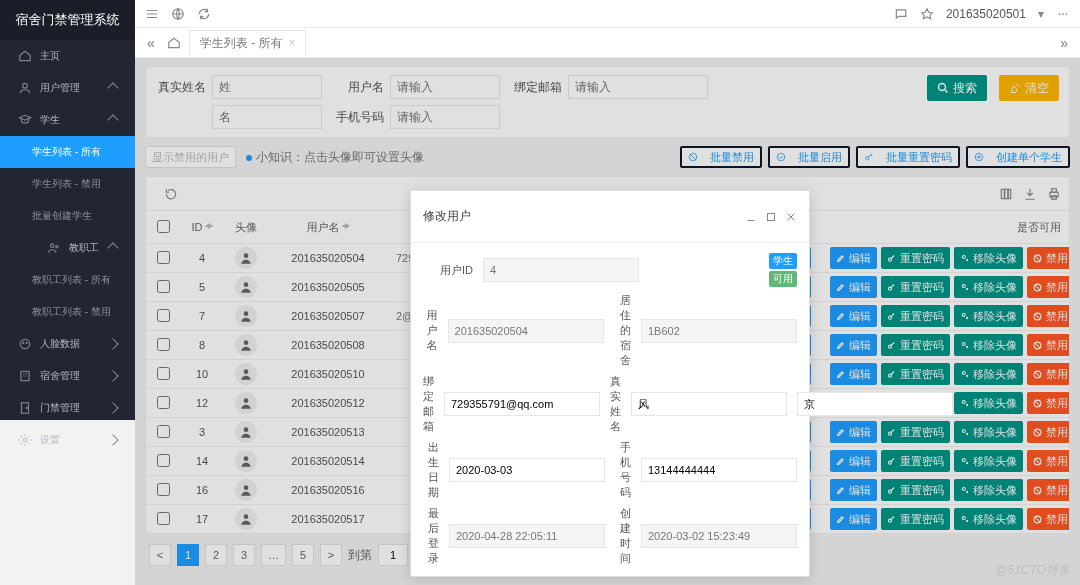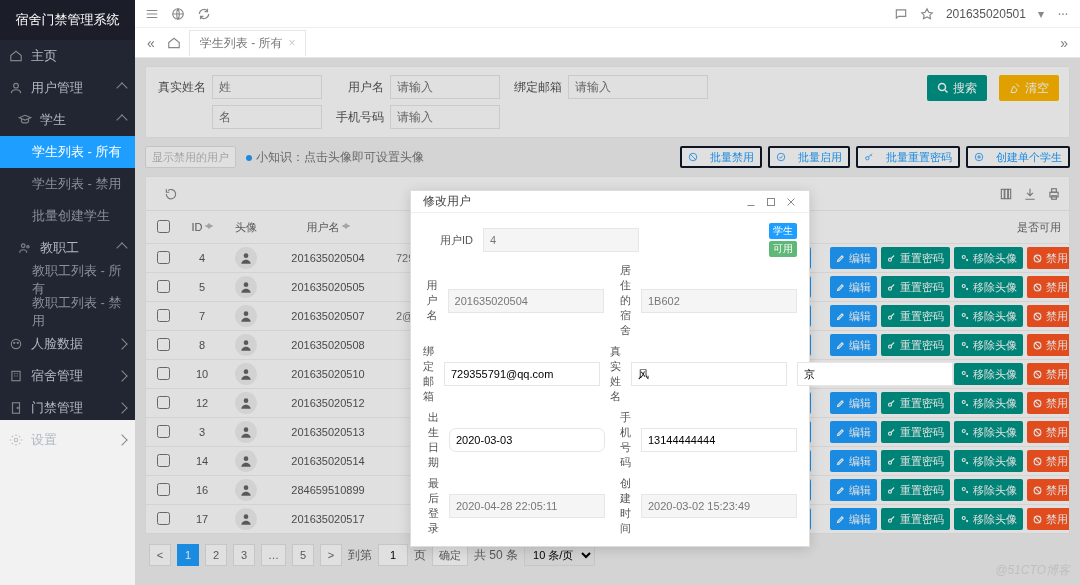--- a/index.html
+++ b/index.html
@@ -1,21 +1,21 @@
 <!DOCTYPE html>
 <html><head>
 <meta charset="utf-8">
 <style>
 * { box-sizing: border-box; margin: 0; padding: 0; }
 body { font-family: "Microsoft YaHei","PingFang SC",sans-serif; font-size: 12px; color: #333; background: #f2f2f2; width: 1080px; height: 585px; overflow: hidden; position: relative; }
 
 
 .sidebar { position: absolute; left: 0; top: 0; width: 135px; height: 420px; background: #222632; color: #b2b7c0; }
 .logo { height: 40px; line-height: 40px; text-align: center; color: #fff; font-size: 13px; background: #1b1e28; }
-.nav-item { display: flex; align-items: center; height: 32px; padding: 0 9px; cursor: pointer; font-size: 13px; }
+.nav-item { display: flex; align-items: center; height: 32px; padding: 0 18px; cursor: pointer; font-size: 10px; }
 .nav-item .ic { width: 14px; height: 14px; margin-right: 8px; opacity: .7; }
 .nav-item .arr { margin-left: auto; width: 8px; height: 8px; border-right:1px solid #888; border-bottom:1px solid #888; transform: rotate(45deg); }
 .nav-item.open .arr { transform: rotate(-135deg); }
 .nav-sub { display: block; }
 .nav-sub .nav-item { padding-left: 32px; color: #8a8f9a; }
 .nav-sub .nav-item.active { background: #1E9FFF; color: #fff; }
 
 
 .topbar { position: absolute; left: 135px; right: 0; top: 0; height: 28px; background: #fff; border-bottom: 1px solid #eee; display: flex; align-items: center; padding: 0 10px; gap: 12px; color: #777; }
 .topbar .sp { flex: 1; }
@@ -74,21 +74,21 @@
 .pg-btn { border: 1px solid #e2e2e2; background: #fff; min-width: 22px; height: 22px; line-height: 20px; text-align: center; padding: 0 6px; color: #666; cursor: pointer; font-size:11px; }
 .pg-btn.active { background: #1E9FFF; color: #fff; border-color: #1E9FFF; }
 .pg-input { border: 1px solid #e2e2e2; width: 30px; height: 22px; text-align: center; font-size: 11px;}
 .pg-select { border: 1px solid #e2e2e2; height: 22px; padding: 0 4px; font-size:11px; }
 
 
 .dim { position: absolute; left: 135px; right:0; top:58px; bottom:0; background: rgba(0,0,0,0.12); }
 
 
 .dlg { position: absolute; left: 410px; top: 190px; width: 400px; background: #fff; border: 1px solid #ddd; box-shadow: 0 2px 12px rgba(0,0,0,.15); }
-.dlg-head { height: 22px; display: flex; align-items: center; padding: 0 12px; border-bottom: 1px solid #eee; font-size: 12px; color: #444; }
+.dlg-head { height: 52px; display: flex; align-items: center; padding: 0 12px; border-bottom: 1px solid #eee; font-size: 12px; color: #444; }
 .dlg-head .sp { flex: 1; }
 .dlg-head .i { width: 12px; height: 12px; margin-left: 8px; color: #888; cursor: pointer; }
 .dlg-body { padding: 10px 12px; display: flex; flex-direction: column; gap: 6px; }
 .frow { display: flex; align-items: center; gap: 10px; }
 .flbl { width: 50px; text-align: right; font-size: 11px; color: #555; }
 .fval { border: 1px solid #e6e6e6; height: 24px; padding: 0 6px; font-size: 11px; flex: 1; background:#fff; }
 .fval.disabled { background: #f5f5f5; color: #777; }
 .badge { background: #1E9FFF; color: #fff; font-size: 10px; line-height: 12px; padding: 2px 4px; border-radius: 2px; text-align:center;}
 .req { color: #ff5722; margin-left: 2px;}
 .radio { width: 12px; height: 12px; border: 1px solid #bbb; border-radius: 50%; display: inline-block; position: relative; margin-right:4px; }
@@ -128,21 +128,21 @@
     <div class="nav-item active">
         <span>学生列表 - 所有</span>
       </div>
     <div class="nav-item">
         <span>学生列表 - 禁用</span>
       </div>
     <div class="nav-item">
         <span>批量创建学生</span>
       </div>
   </div>
-  <div class="nav-item open" style="padding-left:18px;">
+  <div class="nav-item open" style="padding-left:18px;margin-left:29px;">
     <svg class="ic" viewBox="0 0 24 24" fill="none" stroke="#aaa" stroke-width="2">
         <circle cx="9" cy="8" r="3"></circle>
         <circle cx="17" cy="10" r="2"></circle>
         <path d="M3 20c0-3 3-5 6-5s6 2 6 5"></path>
       </svg>
     <span>教职工</span>
     <span class="arr"></span>
   </div>
   <div class="nav-sub">
     <div class="nav-item">
@@ -597,21 +597,21 @@
           <div class="td ck"><input type="checkbox" style=""></div>
           <div class="td cid">16</div>
           <div class="td avatar">
             <div class="avatar-circle">
               <svg width="14" height="14" viewBox="0 0 24 24">
                 <circle cx="12" cy="8" r="4"></circle>
                 <path d="M4 22c0-4 4-7 8-7s8 3 8 7z"></path>
               </svg>
             </div>
           </div>
-          <div class="td uname">284659510899</div>
+          <div class="td uname">201635020516</div>
           <div class="td gap" style="text-align:right;padding-right:70px;color:#777">学生</div>
           <div class="td avail"><span class="btn mini blue">启用</span></div>
           <div class="td actions">
             <span class="btn mini blue"><svg width="9" height="9" viewBox="0 0 24 24" fill="none" stroke="#fff" stroke-width="3">
                 <path d="M4 20l4-1 11-11-3-3L5 16z"></path>
               </svg>编辑</span>
             <span class="btn mini teal"><svg width="9" height="9" viewBox="0 0 24 24" fill="none" stroke="#fff" stroke-width="3">
                 <circle cx="8" cy="15" r="4"></circle>
                 <path d="M11 12l8-8"></path>
               </svg>重置密码</span>
@@ -712,21 +712,21 @@
     </div>
     <div class="frow">
       <span class="flbl">绑定邮箱</span>
       <input class="fval" style="flex: 0 0 130px;" value="729355791@qq.com">
       <span class="flbl" style="width:50px">真实姓名</span>
       <input class="fval" style="flex: 0 0 35px;" value="风">
       <input class="fval" style="flex: 0 0 35px;" value="京">
     </div>
     <div class="frow">
       <span class="flbl">出生日期</span>
-      <input class="fval" style="flex: 0 0 130px; border-radius: 7px;" value="2020-03-03">
+      <input class="fval" style="flex: 0 0 130px;" value="2020-03-03">
       <span class="flbl" style="width:50px">手机号码</span>
       <input class="fval" style="flex: 1 1 0%;" value="13144444444">
     </div>
     <div class="frow">
       <span class="flbl">最后登录</span>
       <input class="fval disabled" readonly="" style="flex: 0 0 130px;" value="2020-04-28 22:05:11">
       <span class="flbl" style="width:50px">创建时间</span>
       <input class="fval disabled" readonly="" style="flex: 1 1 0%;" value="2020-03-02 15:23:49">
     </div>
   </div>

